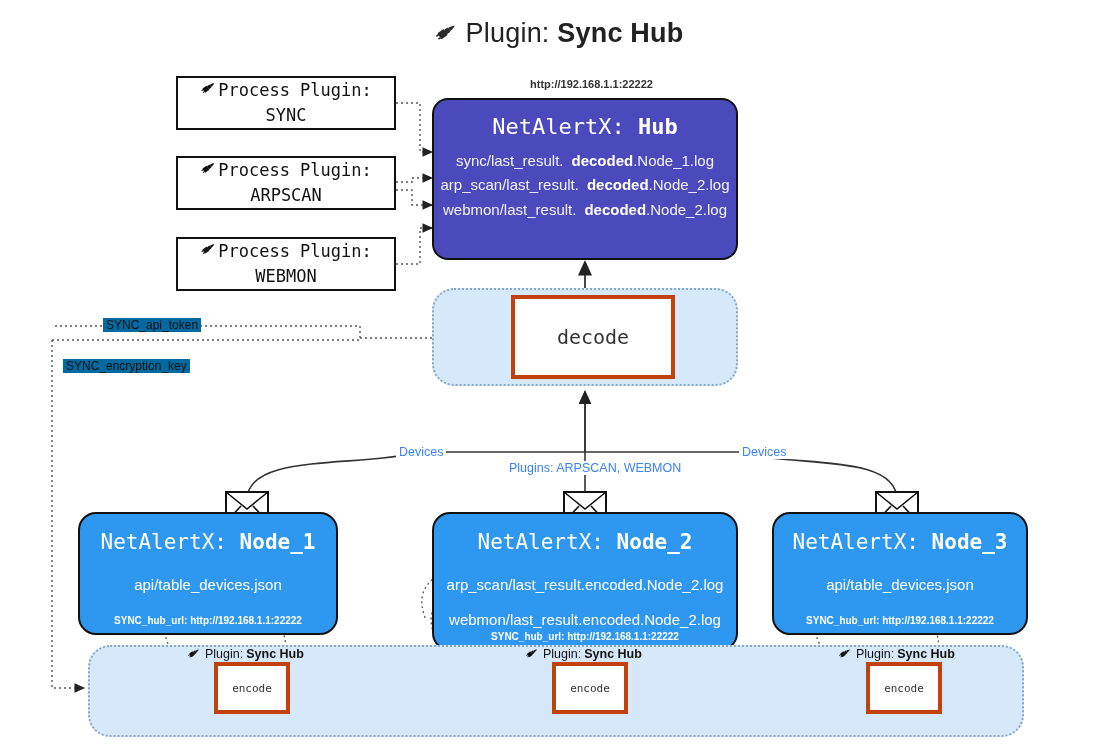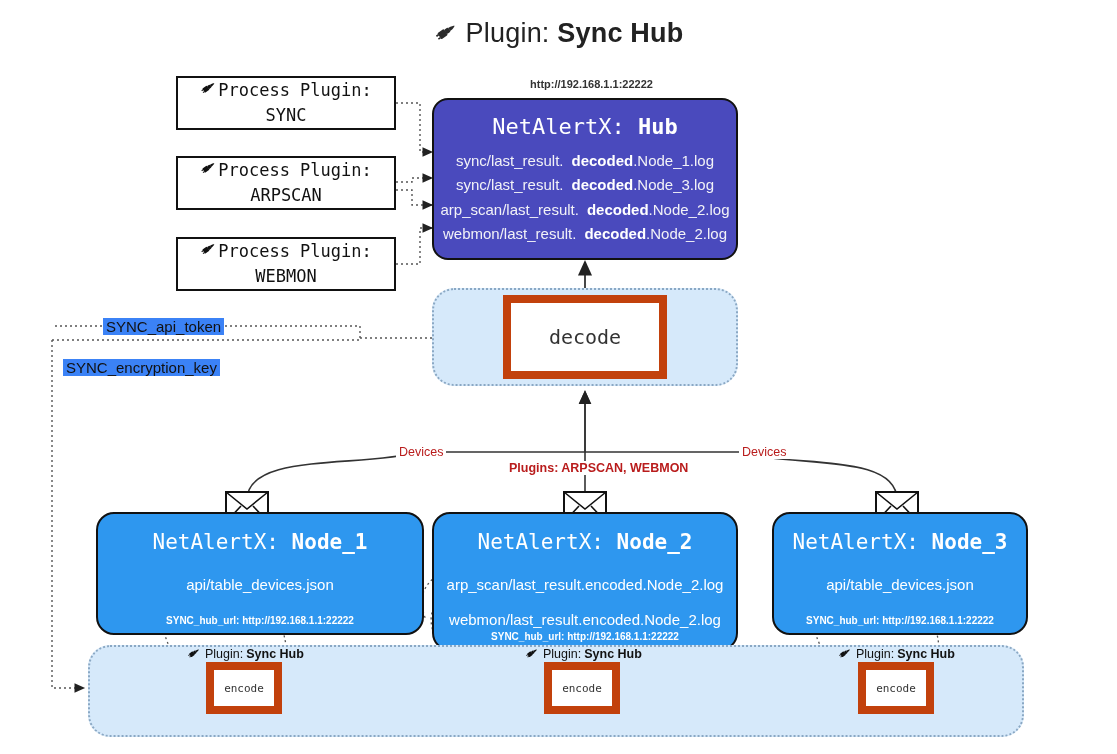--- a/index.html
+++ b/index.html
@@ -30,43 +30,43 @@
   .hub .hub-title{font-family:"DejaVu Sans Mono","Liberation Mono",monospace;
                   font-size:22px;margin-bottom:10px;white-space:nowrap;}
   .hub .hub-title b{font-weight:700;}
   .hub .row{font-size:15px;line-height:1.62;white-space:nowrap;color:#f2f2f7;}
   .hub .row b{font-weight:700;color:#fff;margin-left:8px;}
 
   .url{position:absolute;font-size:11px;font-weight:700;color:#333;white-space:nowrap;}
 
   .shell{position:absolute;background:#d6e9fa;border:2px dotted #8aa8c4;
          border-radius:22px;box-sizing:border-box;}
-  .wbox{position:absolute;background:#fff;border:8px solid #c2410c;box-sizing:border-box;
+  .wbox{position:absolute;background:#fff;border:4px solid #c2410c;box-sizing:border-box;
         display:flex;align-items:center;justify-content:center;
-        font-family:"DejaVu Sans Mono","Liberation Mono",monospace;color:#333;}
+        font-family:"DejaVu Sans Mono","Liberation Mono",monospace;color:#333;margin-left:8px;}
   .decode{font-size:20px;}
   .encode{font-size:11px;}
 
   .node{position:absolute;background:#2e97ef;border:2px solid #111;border-radius:18px;
         box-sizing:border-box;color:#fff;display:flex;flex-direction:column;
         align-items:center;padding-top:16px;}
   .node .n-title{font-family:"DejaVu Sans Mono","Liberation Mono",monospace;
                  font-size:21px;white-space:nowrap;}
   .node .n-title b{font-weight:700;}
   .node .n-line{font-size:15px;margin-top:22px;white-space:nowrap;color:#fff;}
   .node .n-line.tight{margin-top:18px;}
   .node .n-foot{position:absolute;bottom:7px;font-size:10px;font-weight:700;
                 white-space:nowrap;color:#fff;}
 
-  .elabel{position:absolute;font-size:12.5px;color:#b91c1c;white-space:nowrap;
+  .elabel{position:absolute;font-size:12.5px;color:#3b82f6;white-space:nowrap;
           background:#fff;padding:0 3px;}
   .plabel{position:absolute;font-size:12.5px;color:#111;white-space:nowrap;
           display:flex;align-items:center;gap:3px;}
   .plabel b{font-weight:700;}
-  .vlabel{position:absolute;font-size:15px;color:#111;white-space:nowrap;background:#3b82f6;padding:0 3px;}
+  .vlabel{position:absolute;font-size:12px;color:#111;white-space:nowrap;background:#0369a1;padding:0 3px;}
   .env{position:absolute;}
 </style>
 </head>
 <body>
 
 <div id="canvas">
 
   <svg class="layer">
     <defs>
       <marker id="ah" markerWidth="9" markerHeight="9" refX="7.5" refY="4.5" orient="auto">
@@ -199,41 +199,38 @@
 
   <div class="hub" style="left:432px;top:98px;width:306px;height:162px;">
     <div class="hub-title">
       <span>NetAlertX:</span>
       <b>Hub</b>
     </div>
     <div class="row">
       <span>sync/last_result.</span><b>decoded</b><span>.Node_1.log</span>
     </div>
     <div class="row">
-      <span>sync/last_result.</span><b>decoded</b><span>.Node_3.log</span>
-    </div>
-    <div class="row">
       <span>arp_scan/last_result.</span><b>decoded</b><span>.Node_2.log</span>
     </div>
     <div class="row">
       <span>webmon/last_result.</span><b>decoded</b><span>.Node_2.log</span>
     </div>
   </div>
 
   <div class="shell" style="left:432px;top:288px;width:306px;height:98px;"></div>
   <div class="wbox decode" style="left:503px;top:295px;width:164px;height:84px;">
     <span>decode</span>
   </div>
 
   <div class="vlabel" style="left:103px;top:318px;">SYNC_api_token</div>
   <div class="vlabel" style="left:63px;top:359px;">SYNC_encryption_key</div>
 
   <div class="elabel" style="left:396px;top:445px;">Devices</div>
   <div class="elabel" style="left:739px;top:445px;">Devices</div>
-  <div class="elabel" style="left:506px;top:461px;font-weight:bold;">Plugins: ARPSCAN, WEBMON</div>
+  <div class="elabel" style="left:506px;top:461px;">Plugins: ARPSCAN, WEBMON</div>
 
   <div class="env" style="left:225px;top:491px;">
     <svg width="44" height="32" viewBox="0 0 44 32">
       <rect x="1" y="1" width="42" height="30" fill="#fff" stroke="#111" stroke-width="2"></rect>
       <path d="M1,1 L22,18 L43,1" fill="none" stroke="#111" stroke-width="1.6"></path>
       <path d="M1,31 L16,15 M43,31 L28,15" fill="none" stroke="#111" stroke-width="1.6"></path>
     </svg>
   </div>
   <div class="env" style="left:563px;top:491px;">
     <svg width="44" height="32" viewBox="0 0 44 32">
@@ -243,21 +240,21 @@
     </svg>
   </div>
   <div class="env" style="left:875px;top:491px;">
     <svg width="44" height="32" viewBox="0 0 44 32">
       <rect x="1" y="1" width="42" height="30" fill="#fff" stroke="#111" stroke-width="2"></rect>
       <path d="M1,1 L22,18 L43,1" fill="none" stroke="#111" stroke-width="1.6"></path>
       <path d="M1,31 L16,15 M43,31 L28,15" fill="none" stroke="#111" stroke-width="1.6"></path>
     </svg>
   </div>
 
-  <div class="node" style="left:96px;top:512px;width:328px;height:123px;">
+  <div class="node" style="left:78px;top:512px;width:260px;height:123px;">
     <div class="n-title">
       <span>NetAlertX:</span>
       <b>Node_1</b>
     </div>
     <div class="n-line">api/table_devices.json</div>
     <div class="n-foot">SYNC_hub_url: http://192.168.1.1:22222</div>
   </div>
 
   <div class="node" style="left:432px;top:512px;width:306px;height:139px;">
     <div class="n-title">

